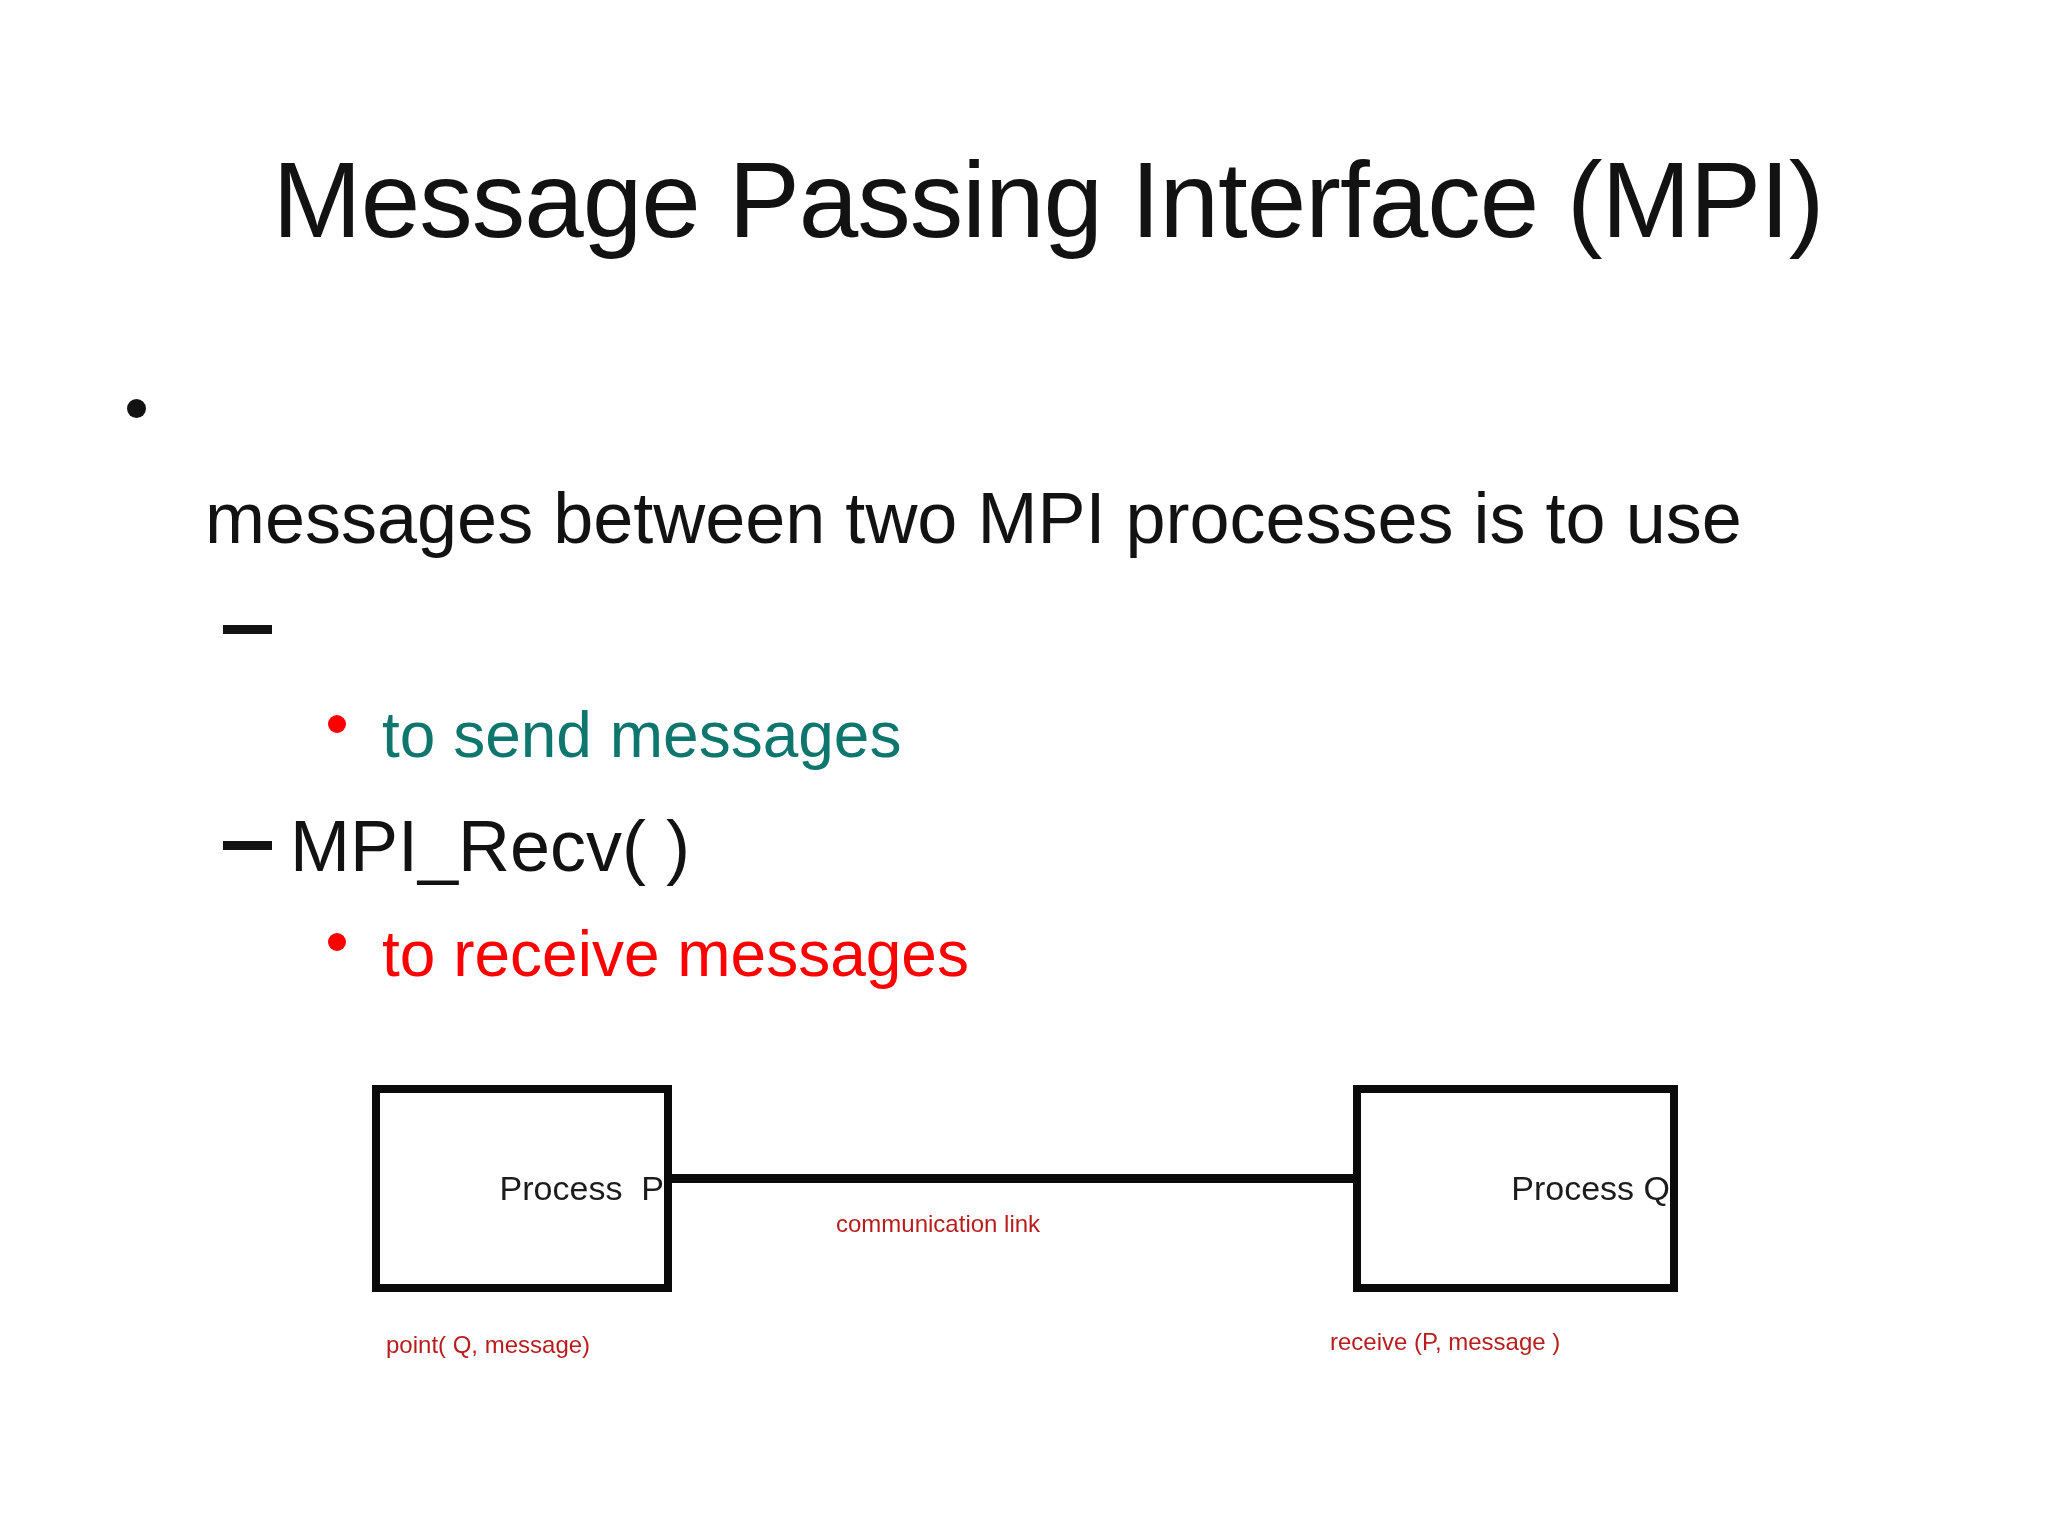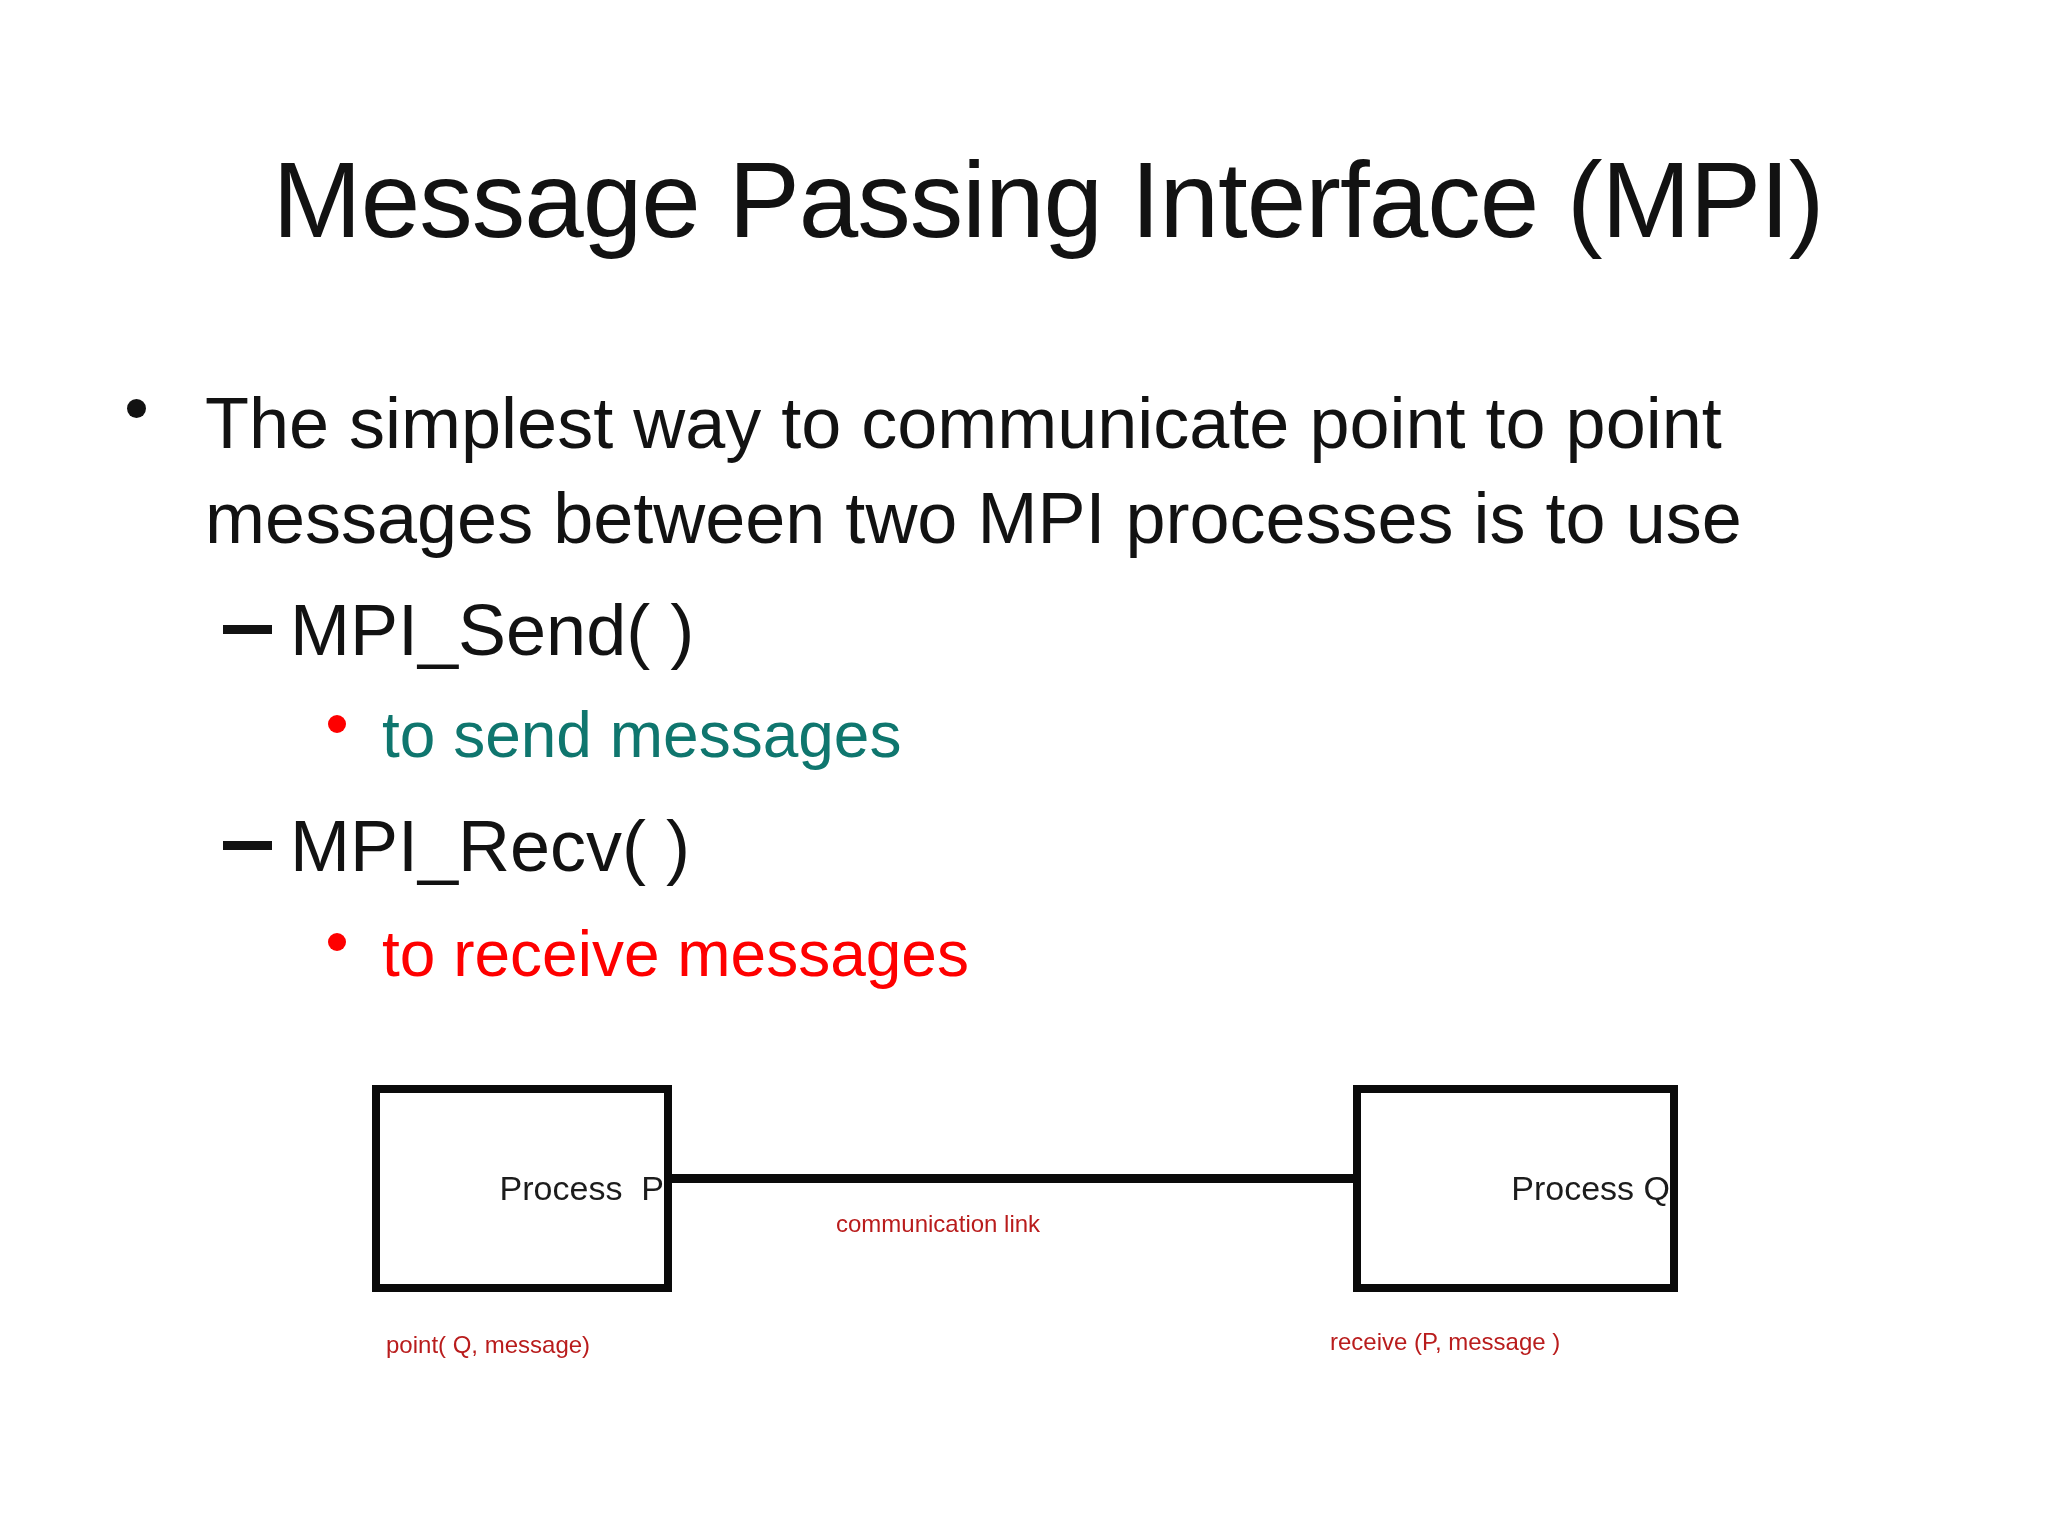--- a/index.html
+++ b/index.html
@@ -104,25 +104,23 @@
   }
 </style>
 </head>
 <body>
 
 <div class="slide">
 
   <div class="abs title">Message Passing Interface (MPI)</div>
 
   <div class="abs l1-dot"></div>
-  <div class="abs l1-line" style="top:383px">The simplest way to communicate point to point</div>
   <div class="abs l1-line" style="top:478px">messages between two MPI processes is to use</div>
 
   <div class="abs dash" style="top:625px"></div>
-  <div class="abs l2-text" style="top:590px">MPI_Send( )</div>
   <div class="abs red-dot" style="top:715px; background:#fe0000"></div>
   <div class="abs l3-text" style="top:699px; color:#0f766e">to send messages</div>
 
   <div class="abs dash" style="top:841px"></div>
   <div class="abs l2-text" style="top:806px">MPI_Recv( )</div>
   <div class="abs red-dot" style="top:933px; background:#fe0000"></div>
   <div class="abs l3-text" style="top:918px; color:#fe0000">to receive messages</div>
 
   <div class="abs proc-box" style="left:372px; width:300px">
     <span class="proc-label">Process  P</span>

